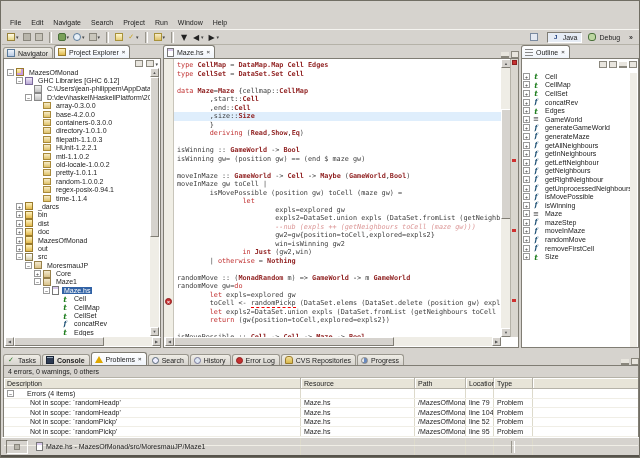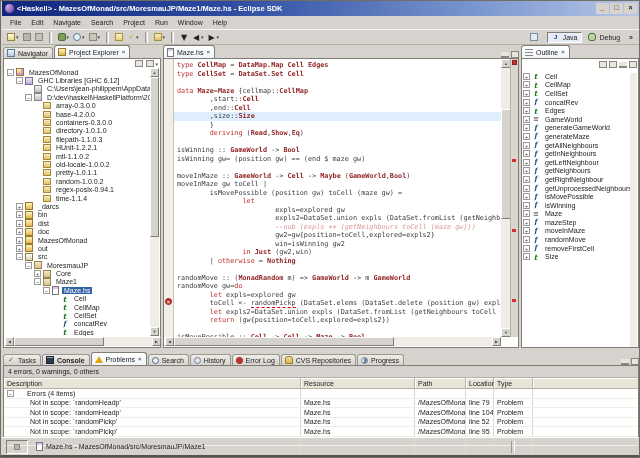--- a/index.html
+++ b/index.html
@@ -165,27 +165,20 @@
   #status-left{width:20px;height:12px;margin-right:8px;display:flex;align-items:center;justify-content:center;}
   #status-text{display:flex;align-items:center;white-space:nowrap;}
   #status-div{margin-left:auto;width:2px;height:12px;border-left:1px solid #9a978e;border-right:1px solid #fff;margin-right:120px;}
   #bottom-strip{left:0;top:454px;width:640px;height:4px;background:#56534b;}
 </style>
 </head>
 <body>
 
 <div id="frame">
 
-  <div id="titlebar" class="abs">
-    <span id="title-icon"></span>
-    <span id="title-text">&lt;Haskell&gt; - MazesOfMonad/src/MoresmauJP/Maze1/Maze.hs - Eclipse SDK</span>
-    <span class="winbtn">_</span>
-    <span class="winbtn">□</span>
-    <span class="winbtn">×</span>
-  </div>
 
   <div id="menubar" class="abs">
       <span class="menu-item">File</span>
       <span class="menu-item">Edit</span>
       <span class="menu-item">Navigate</span>
       <span class="menu-item">Search</span>
       <span class="menu-item">Project</span>
       <span class="menu-item">Run</span>
       <span class="menu-item">Window</span>
       <span class="menu-item">Help</span>

